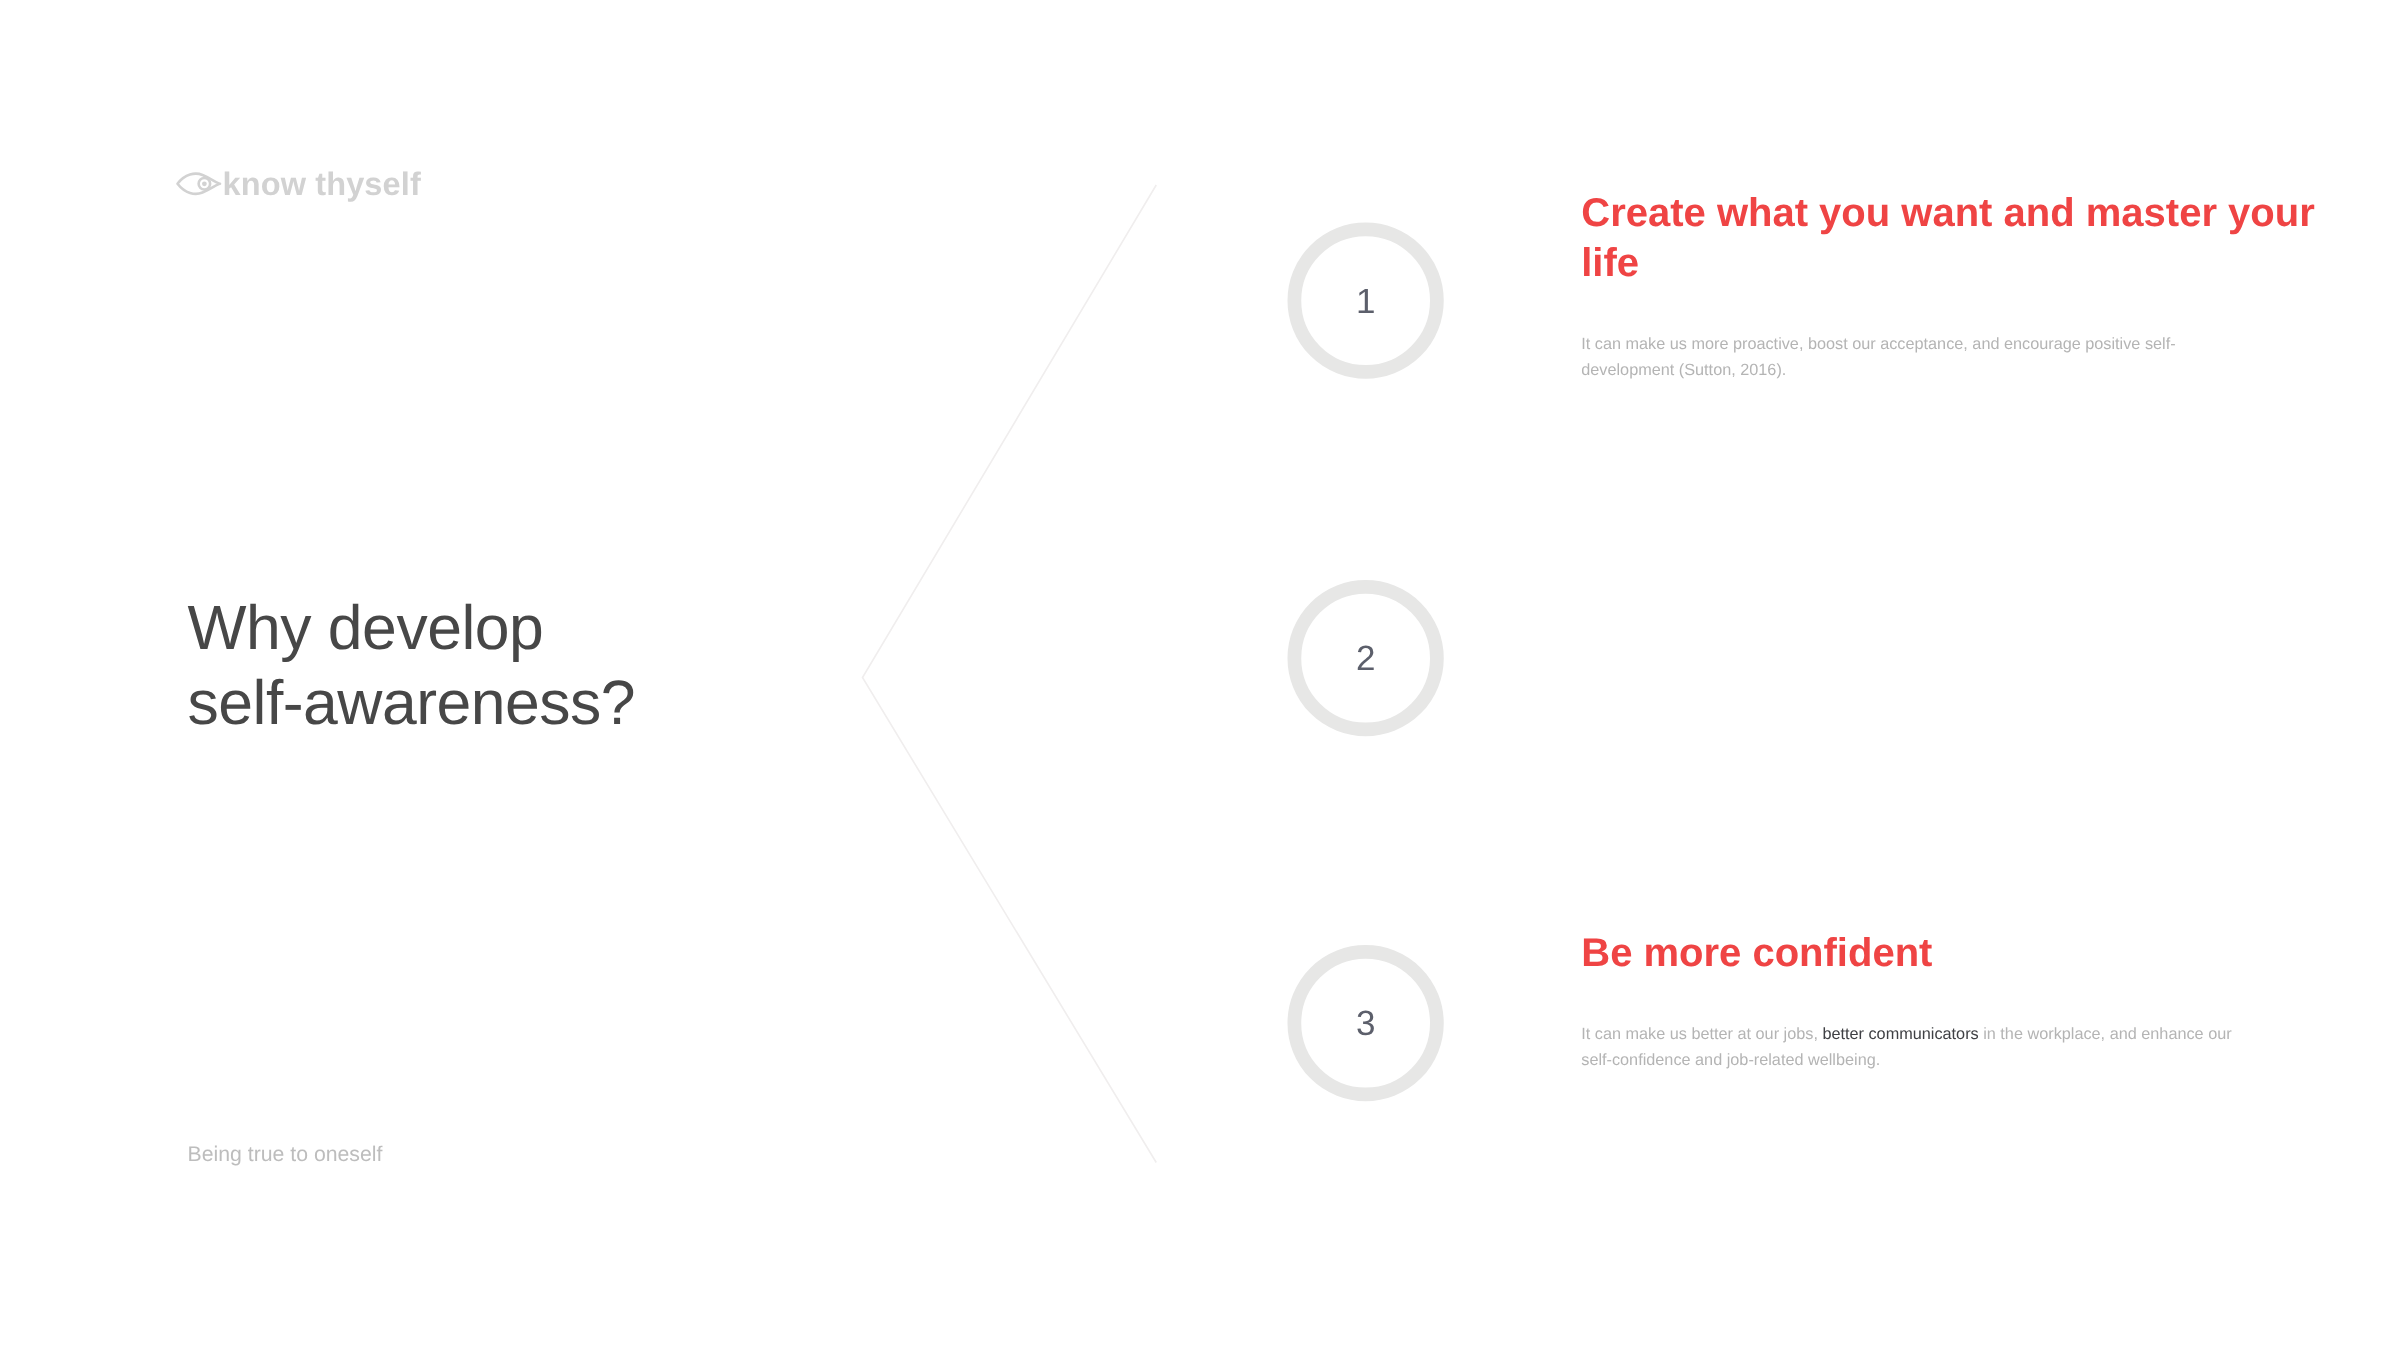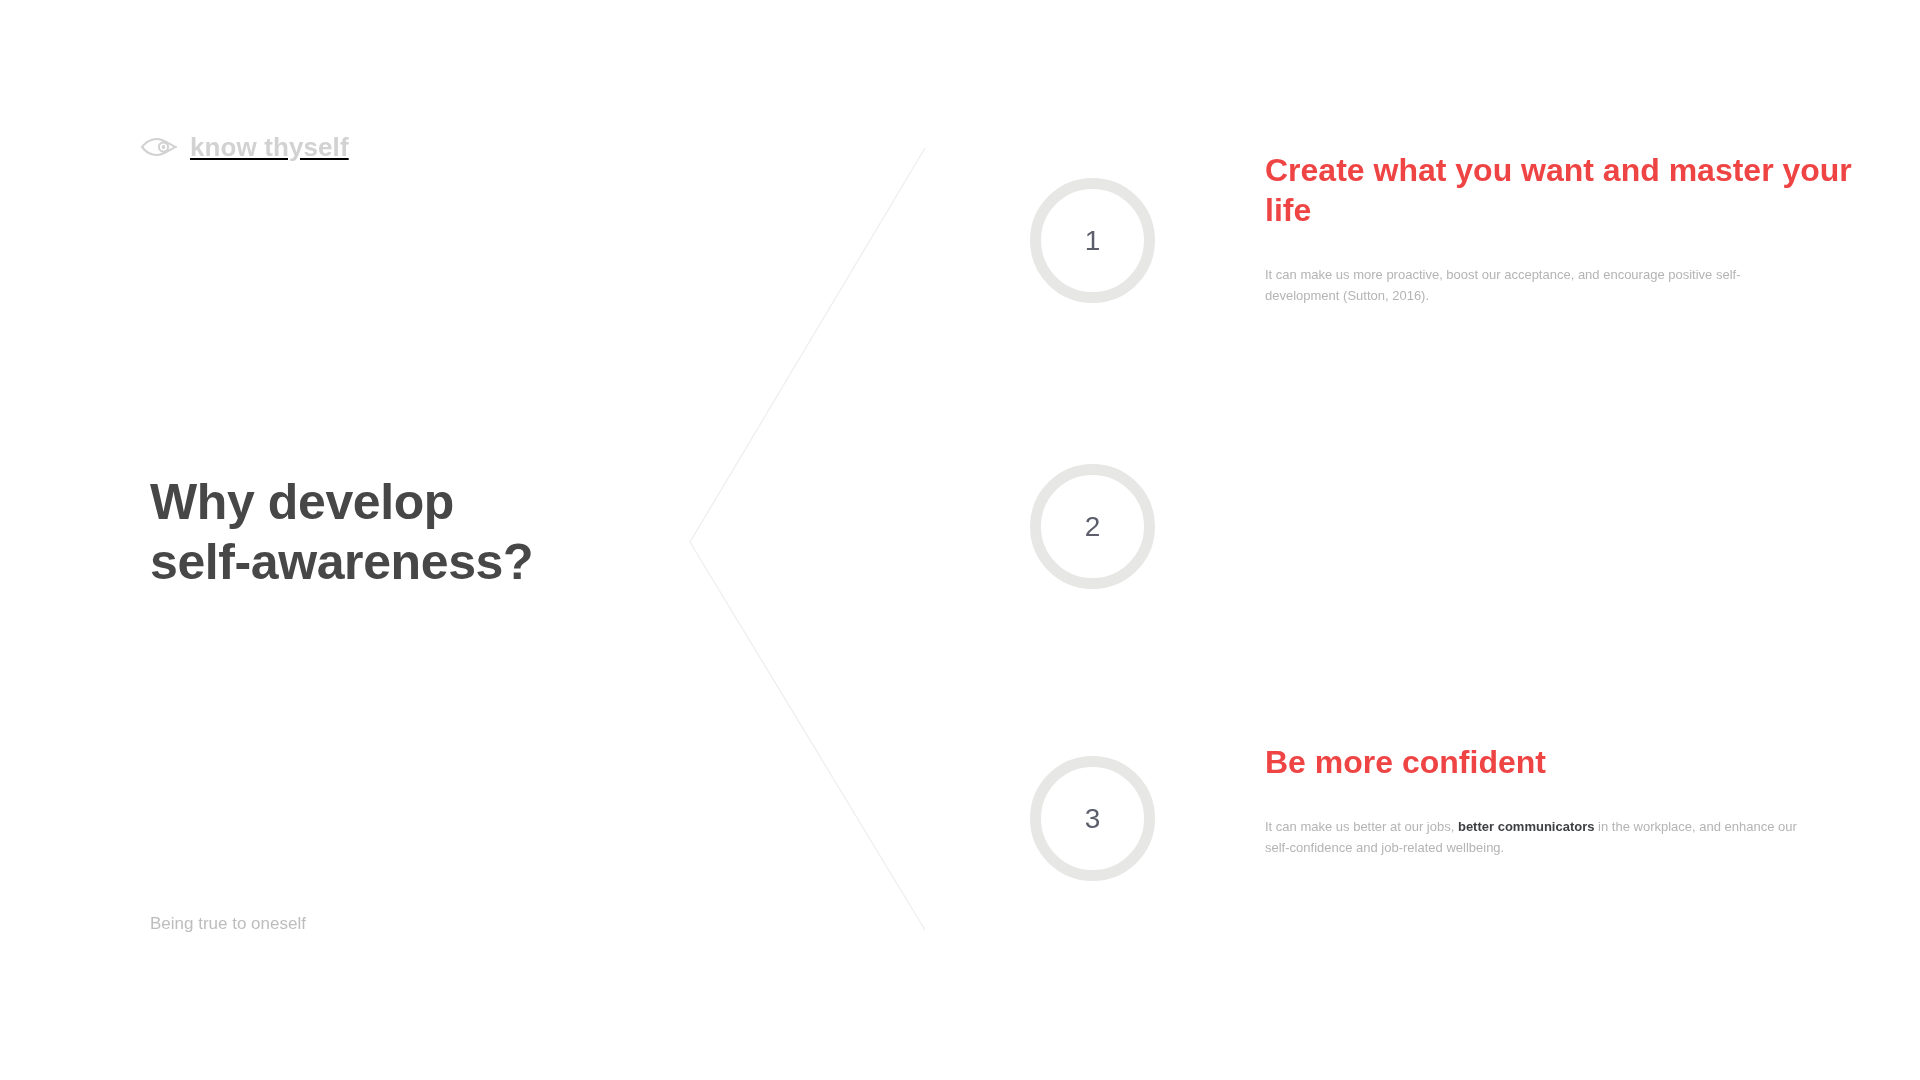--- a/index.html
+++ b/index.html
@@ -12,38 +12,38 @@
   #slide {
     position:relative;
     width:1920px; height:1080px;
     background:#ffffff;
   }
 
   
   #eyebrow {
     position:absolute;
     left:140px; top:134px;
-    display:flex; align-items:center; gap:12px;text-decoration:underline;
+    display:flex; align-items:center; gap:0;
   }
   #eyebrow .eye-icon { display:block; width:38px; height:22px; }
   #eyebrow .eyebrow-label {
     font-size:26px;
     font-weight:700;
     color:#d2d2d2;
     letter-spacing:0.1px;
     line-height:1;
   }
 
   
   #headline {
     position:absolute;
     left:150px; top:472px;
     width:560px;
     font-size:50px;
-    font-weight:700;
+    font-weight:400;
     color:#474747;
     line-height:1.20;
     letter-spacing:-0.4px;
   }
   #headline .hl-line { display:block; }
 
   
   #footnote {
     position:absolute;
     left:150px; top:912px;
@@ -110,21 +110,21 @@
     margin-bottom:34px;
   }
   .point-text {
     font-size:13px;
     font-weight:400;
     color:#b4b4b4;
     line-height:1.62;
     max-width:540px;
   }
   .point-text .emph {
-    font-weight:700;
+    font-weight:400;
     color:#3f4044;
   }
 </style>
 </head>
 <body>
 
 <div id="slide">
 
   <div id="eyebrow">
     <span class="eye-icon-wrap">

